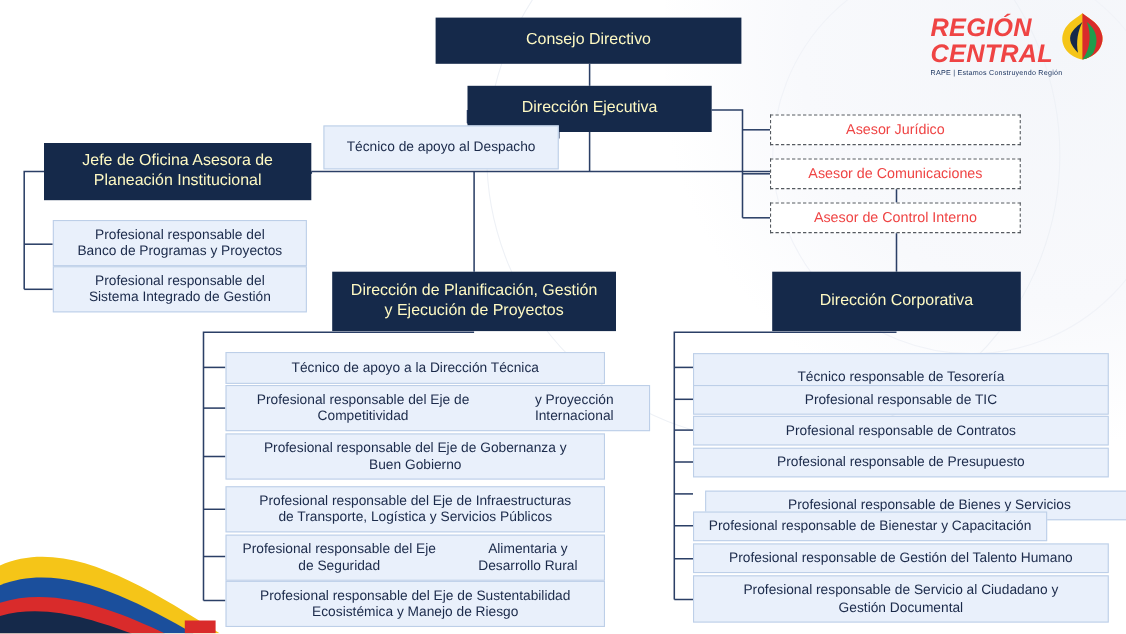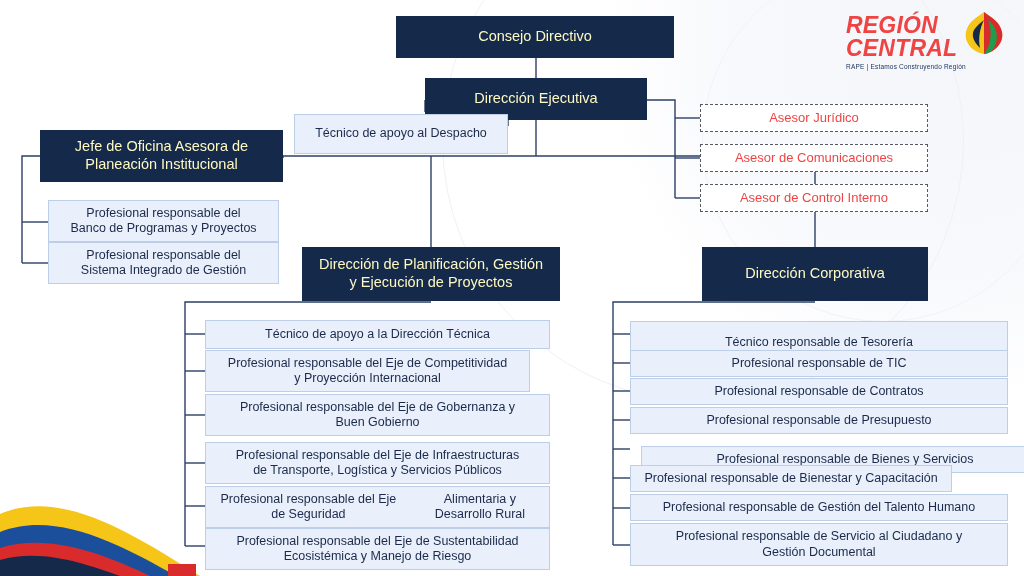--- a/index.html
+++ b/index.html
@@ -246,21 +246,21 @@
 </div>
 
 <div class="node node-dark" style="left:702px; top:247px; width:226px; height:54px;">
   <span>Dirección Corporativa</span>
 </div>
 
 <div class="node node-light" style="left:205px; top:320px; width:345px; height:29px;">
   <span>Técnico de apoyo a la Dirección Técnica</span>
 </div>
 
-<div class="node node-light" style="left:205px; top:350px; width:325px; height:42px; flex-direction:column;">
+<div class="node node-light" style="left:205px; top:350px; width:386px; height:42px; flex-direction:row;">
   <span>Profesional responsable del Eje de Competitividad</span>
   <span>y Proyección Internacional</span>
 </div>
 
 <div class="node node-light" style="left:205px; top:394px; width:345px; height:42px; flex-direction:column;">
   <span>Profesional responsable del Eje de Gobernanza y</span>
   <span>Buen Gobierno</span>
 </div>
 
 <div class="node node-light" style="left:205px; top:442px; width:345px; height:42px; flex-direction:column;">

